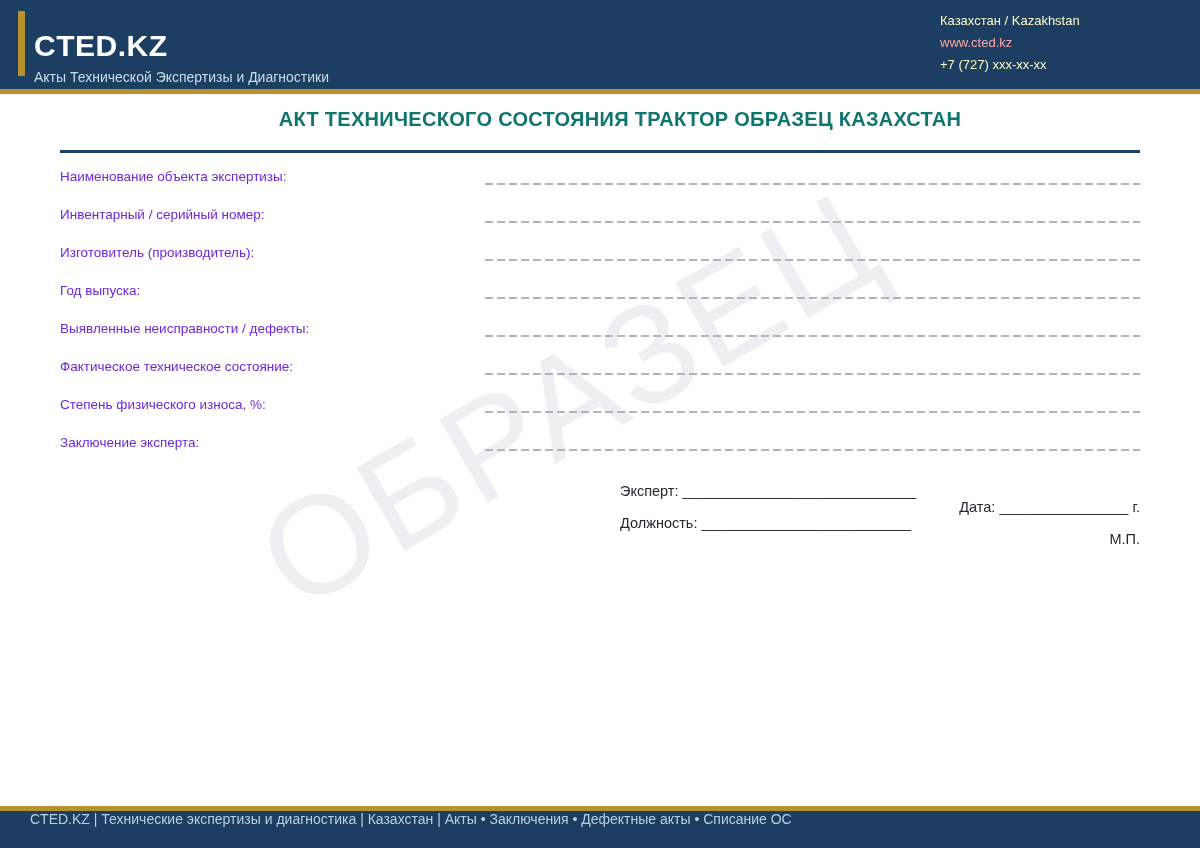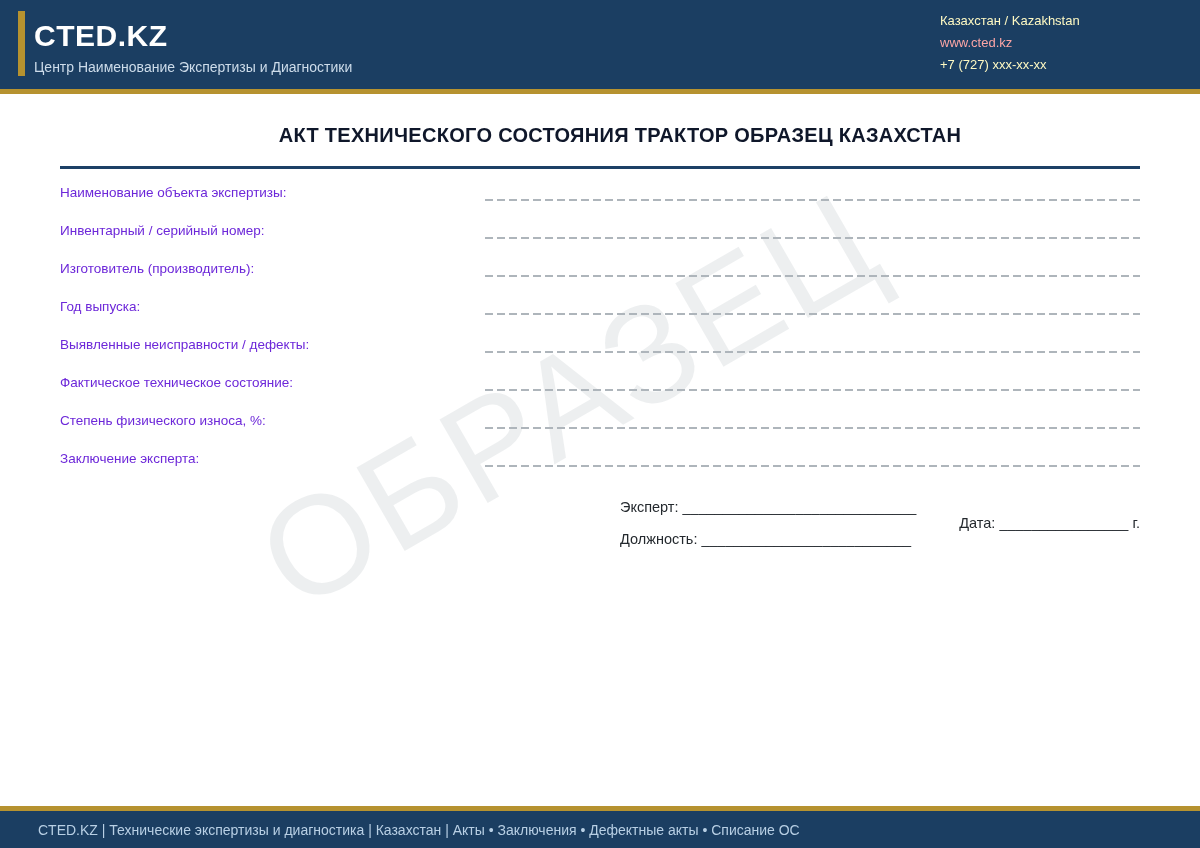--- a/index.html
+++ b/index.html
@@ -32,21 +32,21 @@
     height: 65px;
     background: #b6922f;
     margin-right: 9px;
   }
   .logo-title {
     color: #ffffff;
     font-size: 30px;
     font-weight: bold;
     letter-spacing: 0.5px;
     line-height: 34px;
-    margin-top: 8px;
+    margin-top: 18px;
   }
   .logo-subtitle {
     color: #cddcea;
     font-size: 14px;
     margin-top: 6px;
   }
   .header-contacts {
     position: absolute;
     left: 940px;
     top: 10px;
@@ -67,23 +67,23 @@
     letter-spacing: 4px;
     color: rgba(30, 45, 70, 0.08);
     white-space: nowrap;
     z-index: 0;
     user-select: none;
   }
 
   
   .content { position: relative; z-index: 1; }
   .doc-title {
-    margin-top: 28px;
+    margin-top: 12px;
     text-align: center;
-    color: #0f172a;
+    color: #0f766e;
     font-size: 20px;
     font-weight: bold;
     letter-spacing: 0.3px;
     line-height: 26px;
     padding-left: 40px;
   }
   .title-rule {
     margin: 18px 60px 0 60px;
     height: 3px;
     background: #1d4066;
@@ -118,38 +118,38 @@
   
   .footer {
     position: absolute;
     left: 0;
     bottom: 0;
     width: 100%;
     height: 42px;
     background: #1b3e62;
     border-top: 5px solid #b6922f;
     display: flex;
-    align-items: center;
-    padding-left: 38px;
+    align-items: flex-start;
+    padding-left: 30px;
     color: #b8cfe4;
     font-size: 14px;
     z-index: 2;
   }
 </style>
 </head>
 <body>
 
 <div class="page">
 
   <div class="header">
     <div class="logo-wrap">
       <div class="logo-bar"></div>
       <div>
         <div class="logo-title">CTED.KZ</div>
-        <div class="logo-subtitle">Центр Наименование Экспертизы и Диагностики</div>
+        <div class="logo-subtitle">Акты Технической Экспертизы и Диагностики</div>
       </div>
     </div>
     <div class="header-contacts">
       <div class="contact-country">Казахстан / Kazakhstan</div>
       <div class="contact-website">www.cted.kz</div>
       <div class="contact-phone">+7 (727) xxx-xx-xx</div>
     </div>
   </div>
 
   <div class="watermark">ОБРАЗЕЦ</div>
@@ -193,20 +193,21 @@
         </div>
       </div>
 
     <div class="signature">
       <div class="sig-row">
         <div class="sig-left">Эксперт: _____________________________</div>
         <div class="sig-right">Дата: ________________ г.</div>
       </div>
       <div class="sig-row">
         <div class="sig-left">Должность: __________________________</div>
+        <div class="sig-right">М.П.</div>
       </div>
     </div>
   </div>
 
   <div class="footer">
     <span>CTED.KZ  |  Технические экспертизы и диагностика  |  Казахстан  |  Акты • Заключения • Дефектные акты • Списание ОС</span>
   </div>
 
 </div>
 

